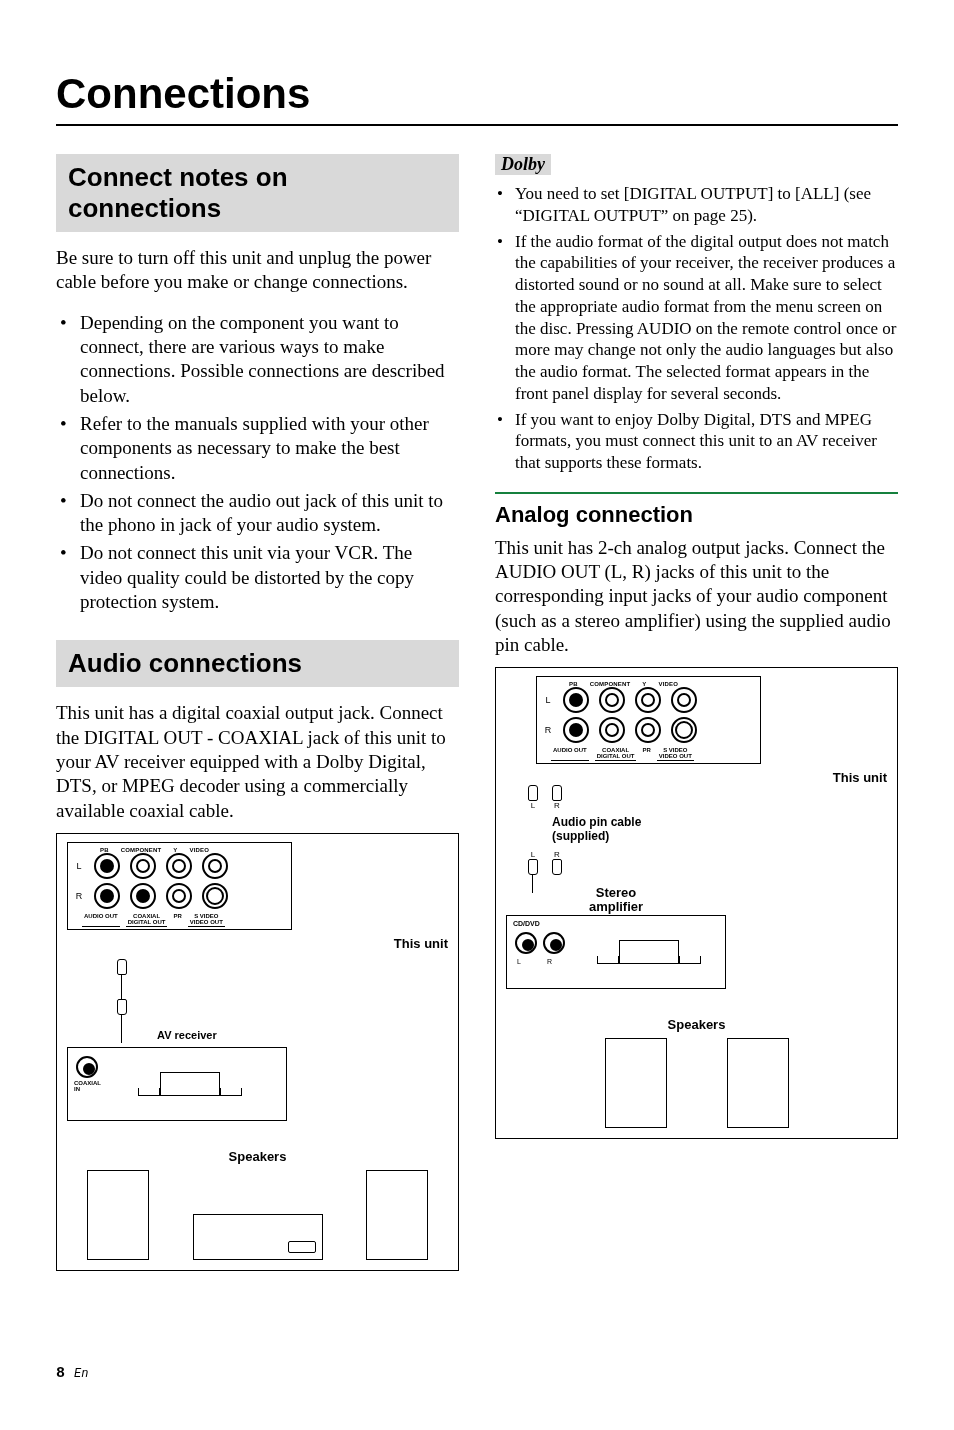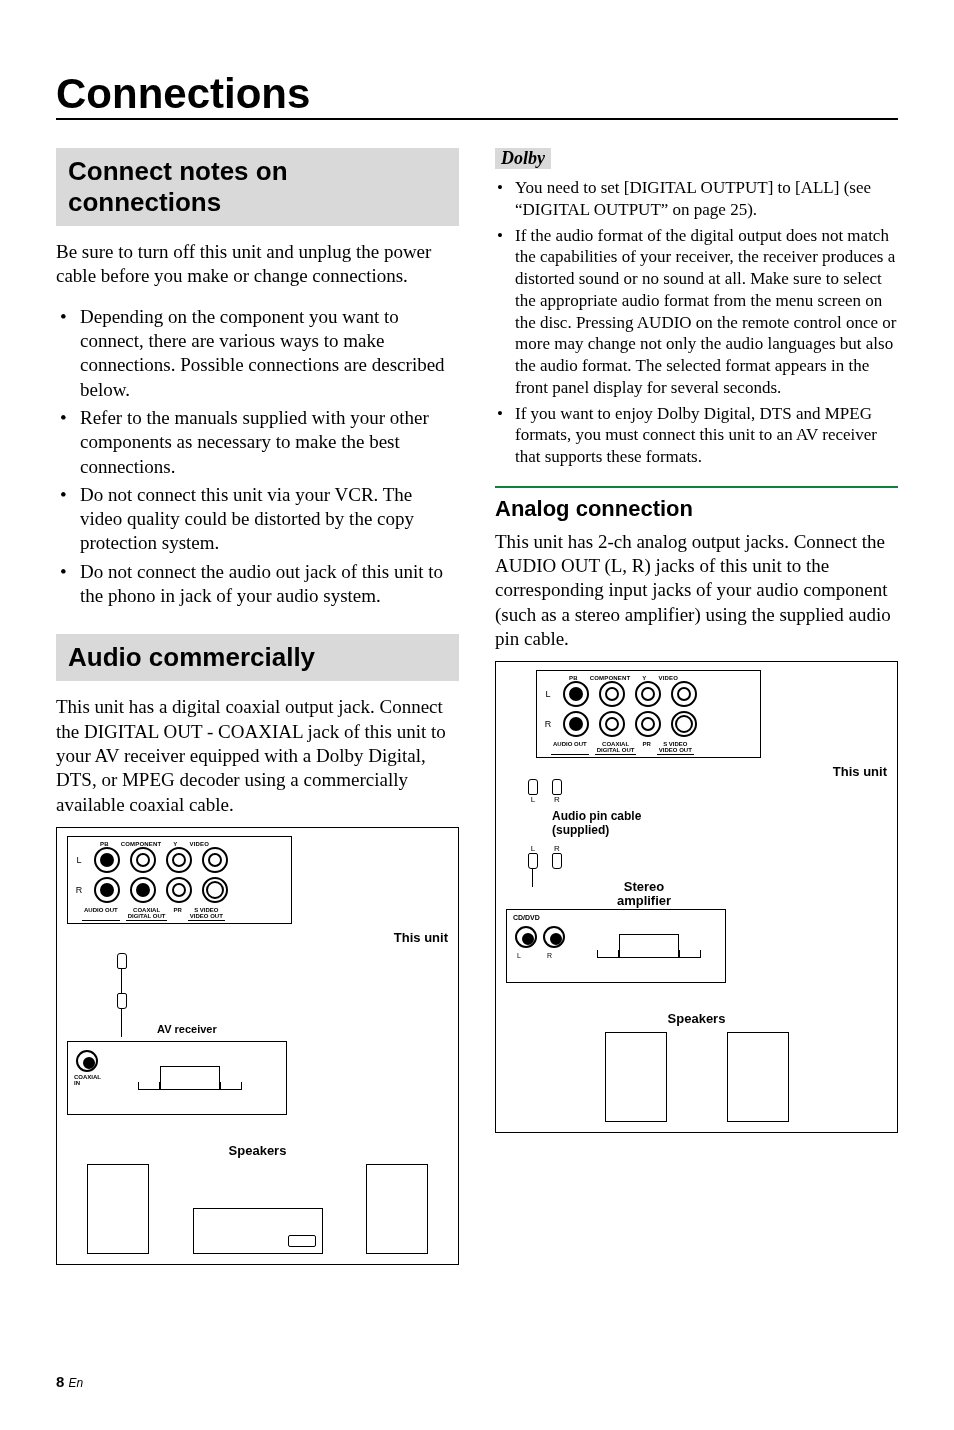--- a/index.html
+++ b/index.html
@@ -10,20 +10,21 @@
       font-family: "Times New Roman", Times, serif;
       color: #000;
       position: relative;
       padding: 70px 56px 40px 56px;
     }
     .page-title {
       font-family: Arial, Helvetica, sans-serif;
       font-size: 42px;
       font-weight: bold;
       border-bottom: 2px solid #000;
+      padding-bottom: 6px;
       margin-bottom: 28px;
     }
     .columns {
       display: flex;
       gap: 36px;
     }
     .col { flex: 1 1 0; min-width: 0; }
     .h2 {
       font-family: Arial, Helvetica, sans-serif;
       font-size: 26px;
@@ -189,21 +190,21 @@
     .receiver-box {
       border: 1px solid #000;
       width: 220px;
       height: 74px;
       margin-top: 6px;
       position: relative;
     }
     .receiver-title {
       position: absolute;
       top: -18px; right: 10px;
-      font-size: 13px; font-weight: bold; margin-left: 28px;
+      font-size: 13px; font-weight: bold;
     }
     .receiver-title.center {
       right: auto; left: 50%; transform: translateX(-50%);
       top: -30px;
       text-align: center;
       line-height: 1.1;
     }
     .receiver-jack {
       position: absolute; left: 8px; top: 8px;
       width: 22px; height: 22px;
@@ -253,22 +254,22 @@
       content: ""; position: absolute; right: 6px; bottom: 6px;
       width: 26px; height: 10px; border: 1px solid #000;
       border-radius: 2px;
     }
     .jack-mini-label {
       position: absolute; left: 6px; top: 32px;
       font-size: 6px; font-weight: bold; line-height: 1;
     }
     .footer {
       position: absolute;
-      left: 56px; bottom: 40px;
-      font-family: Liberation Sans, sans-serif;
+      left: 56px; bottom: 48px;
+      font-family: Liberation Mono, monospace;
       font-size: 15px;
     }
     .footer .pn { font-weight: bold; }
     .footer .en { font-style: italic; font-size: 12px; }
   </style>
 </head>
 <body>
 
 <h1 class="page-title">Connections</h1>
 
@@ -276,25 +277,25 @@
 
   <div class="col">
 
     <div class="h2">Connect notes on connections</div>
 
     <p class="body-text">Be sure to turn off this unit and unplug the power cable before you make or change connections.</p>
 
     <ul class="bullets">
       <li>Depending on the component you want to connect, there are various ways to make connections. Possible connections are described below.</li>
       <li>Refer to the manuals supplied with your other components as necessary to make the best connections.</li>
+      <li>Do not connect the audio out jack of this unit to the phono in jack of your audio system.</li>
       <li>Do not connect this unit via your VCR. The video quality could be distorted by the copy protection system.</li>
-      <li>Do not connect the audio out jack of this unit to the phono in jack of your audio system.</li>
     </ul>
 
-    <div class="h2" style="margin-top:26px">Audio commercially</div>
+    <div class="h2" style="margin-top:26px">Audio connections</div>
 
 
     <p class="body-text">This unit has a digital coaxial output jack. Connect the DIGITAL OUT - COAXIAL jack of this unit to your AV receiver equipped with a Dolby Digital, DTS, or MPEG decoder using a commercially available coaxial cable.</p>
 
     <div class="diagram">
 
       <div class="jack-panel-outer">
         <div class="tiny-labels top">
           <span>PB</span>
           <span>COMPONENT</span>

